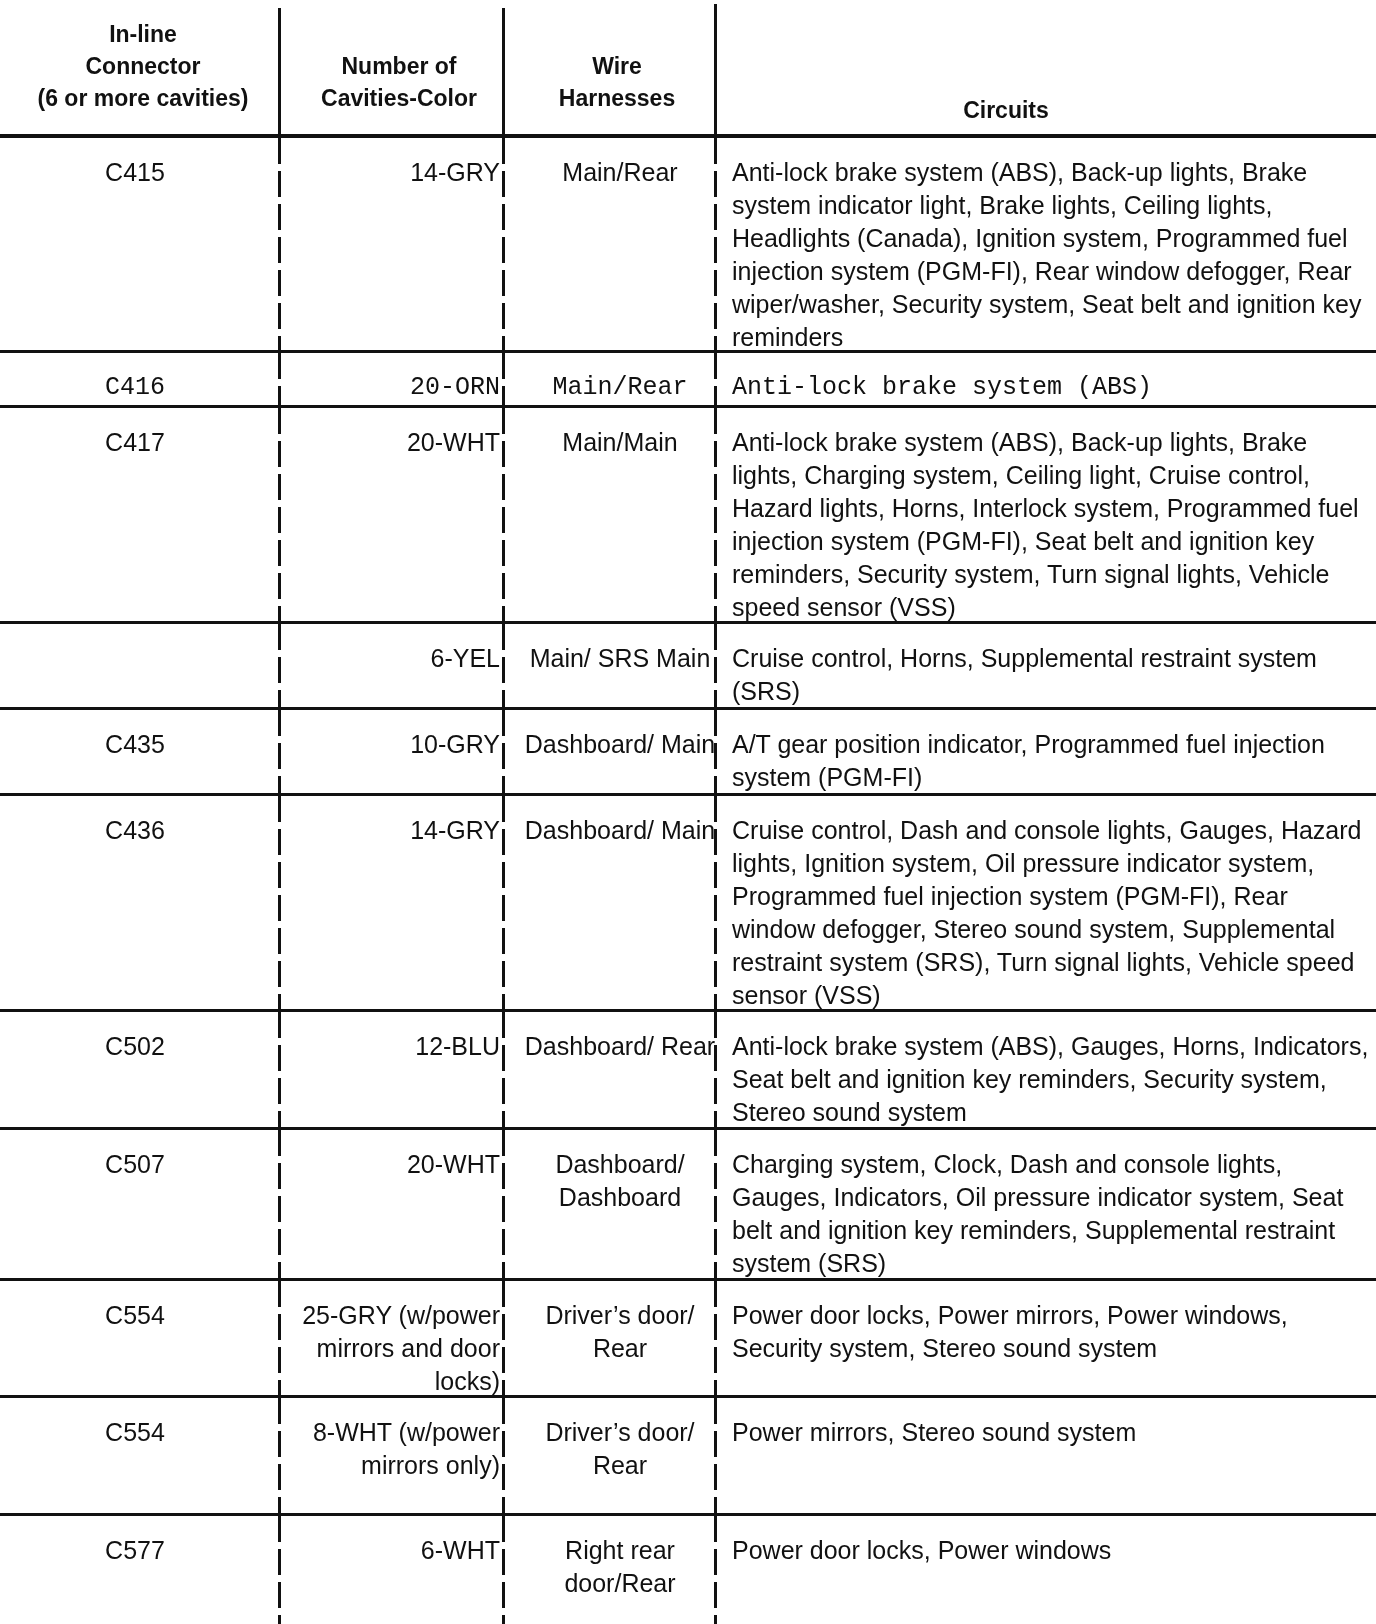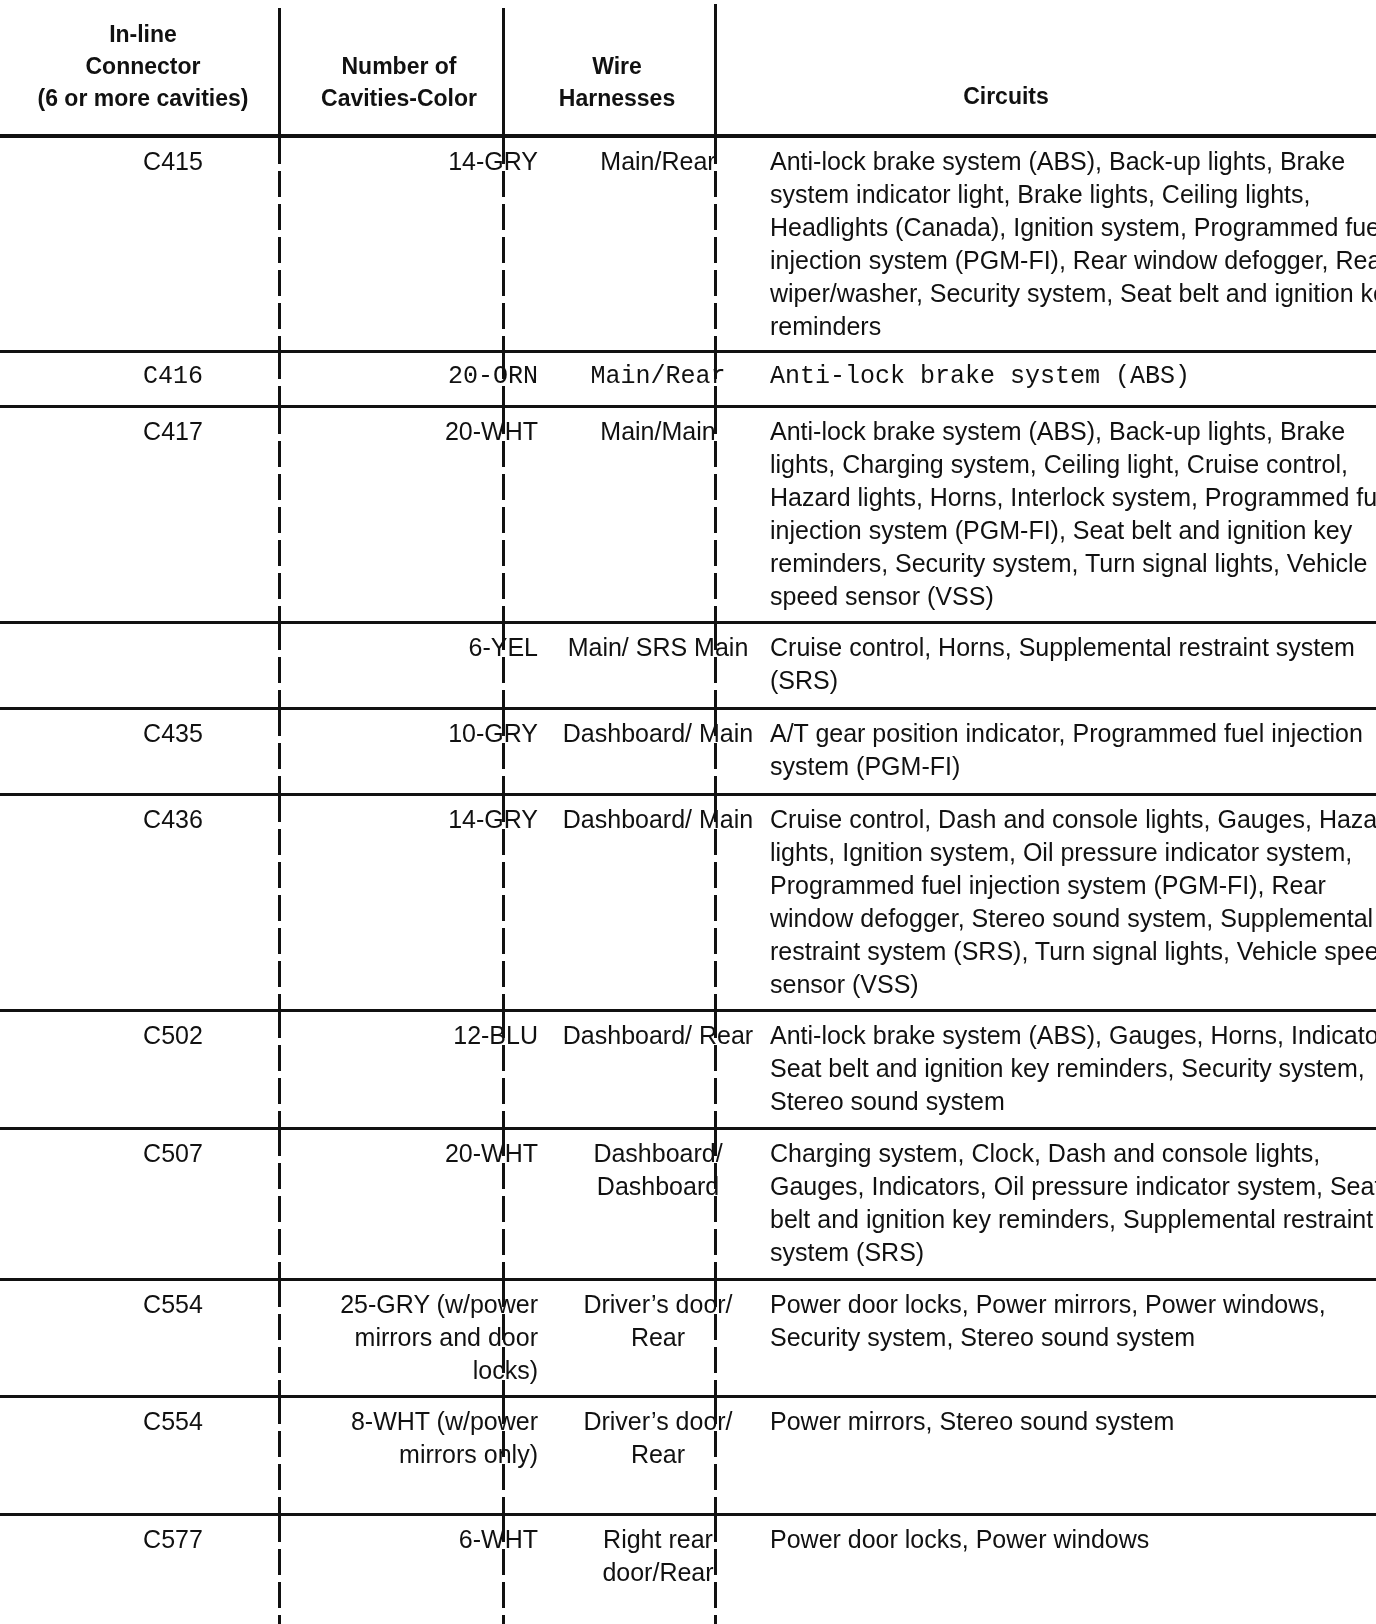--- a/index.html
+++ b/index.html
@@ -4,21 +4,21 @@
 <style>
   html, body { margin:0; padding:0; background:#fff; }
   body { width:1376px; height:1624px; position:relative; overflow:hidden;
          font-family:"Liberation Sans", sans-serif; color:#111; }
   .tbl { position:absolute; left:0; top:0; width:1376px; }
   .hdr { position:relative; height:134px; border-bottom:4px solid #111; }
   .hdr .h { position:absolute; font-weight:bold; font-size:23px; line-height:32px; text-align:center;padding-left:8px; }
   .vline { position:absolute; top:8px; height:126px; width:3px; background:#111; }
   .row { position:relative; border-bottom:3px solid #111; }
   .row:last-child { border-bottom:none; }
-  .cell { position:absolute; top:5px; font-size:25px; line-height:33px; padding-top:2px;margin-left:38px; }
+  .cell { position:absolute; top:16px; font-size:25px; line-height:33px; padding-top:2px; }
   .c1 { left:0; width:270px; text-align:center; }
   .c2 { left:282px; width:218px; text-align:right; }
   .c3 { left:520px; width:200px; text-align:center; }
   .c4 { left:732px; width:644px; text-align:left; }
   .dash { position:absolute; top:0; bottom:0; width:3px;
           background:repeating-linear-gradient(to bottom,#111 0 26px,transparent 26px 33px); }
   .d1 { left:278px; } .d2 { left:502px; } .d3 { left:714px; }
 </style>
 </head>
 <body>
@@ -34,21 +34,21 @@
     <div class="h" style="left:282px;width:218px;top:50px;">
       <div>Number of</div>
       <div>Cavities-Color</div>
     </div>
     <div class="vline" style="left:502px"></div>
     <div class="h" style="left:506px;width:206px;top:50px;">
       <div>Wire</div>
       <div>Harnesses</div>
     </div>
     <div class="vline" style="left:714px;top:4px;height:130px;"></div>
-    <div class="h" style="left:718px;width:560px;top:80px;">Circuits</div>
+    <div class="h" style="left:718px;width:560px;top:94px;">Circuits</div>
   </div>
   <div id="rows">
       <div class="row" style="height: 212px;">
         <div class="cell c1">C415</div>
         <div class="cell c2">14-GRY</div>
         <div class="cell c3">Main/Rear</div>
         <div class="cell c4">Anti-lock brake system (ABS), Back-up lights, Brake system indicator light, Brake lights, Ceiling lights, Headlights (Canada), Ignition system, Programmed fuel injection system (PGM-FI), Rear window defogger, Rear wiper/washer, Security system, Seat belt and ignition key reminders</div>
         <div class="dash d1"></div>
         <div class="dash d2"></div>
         <div class="dash d3"></div>

